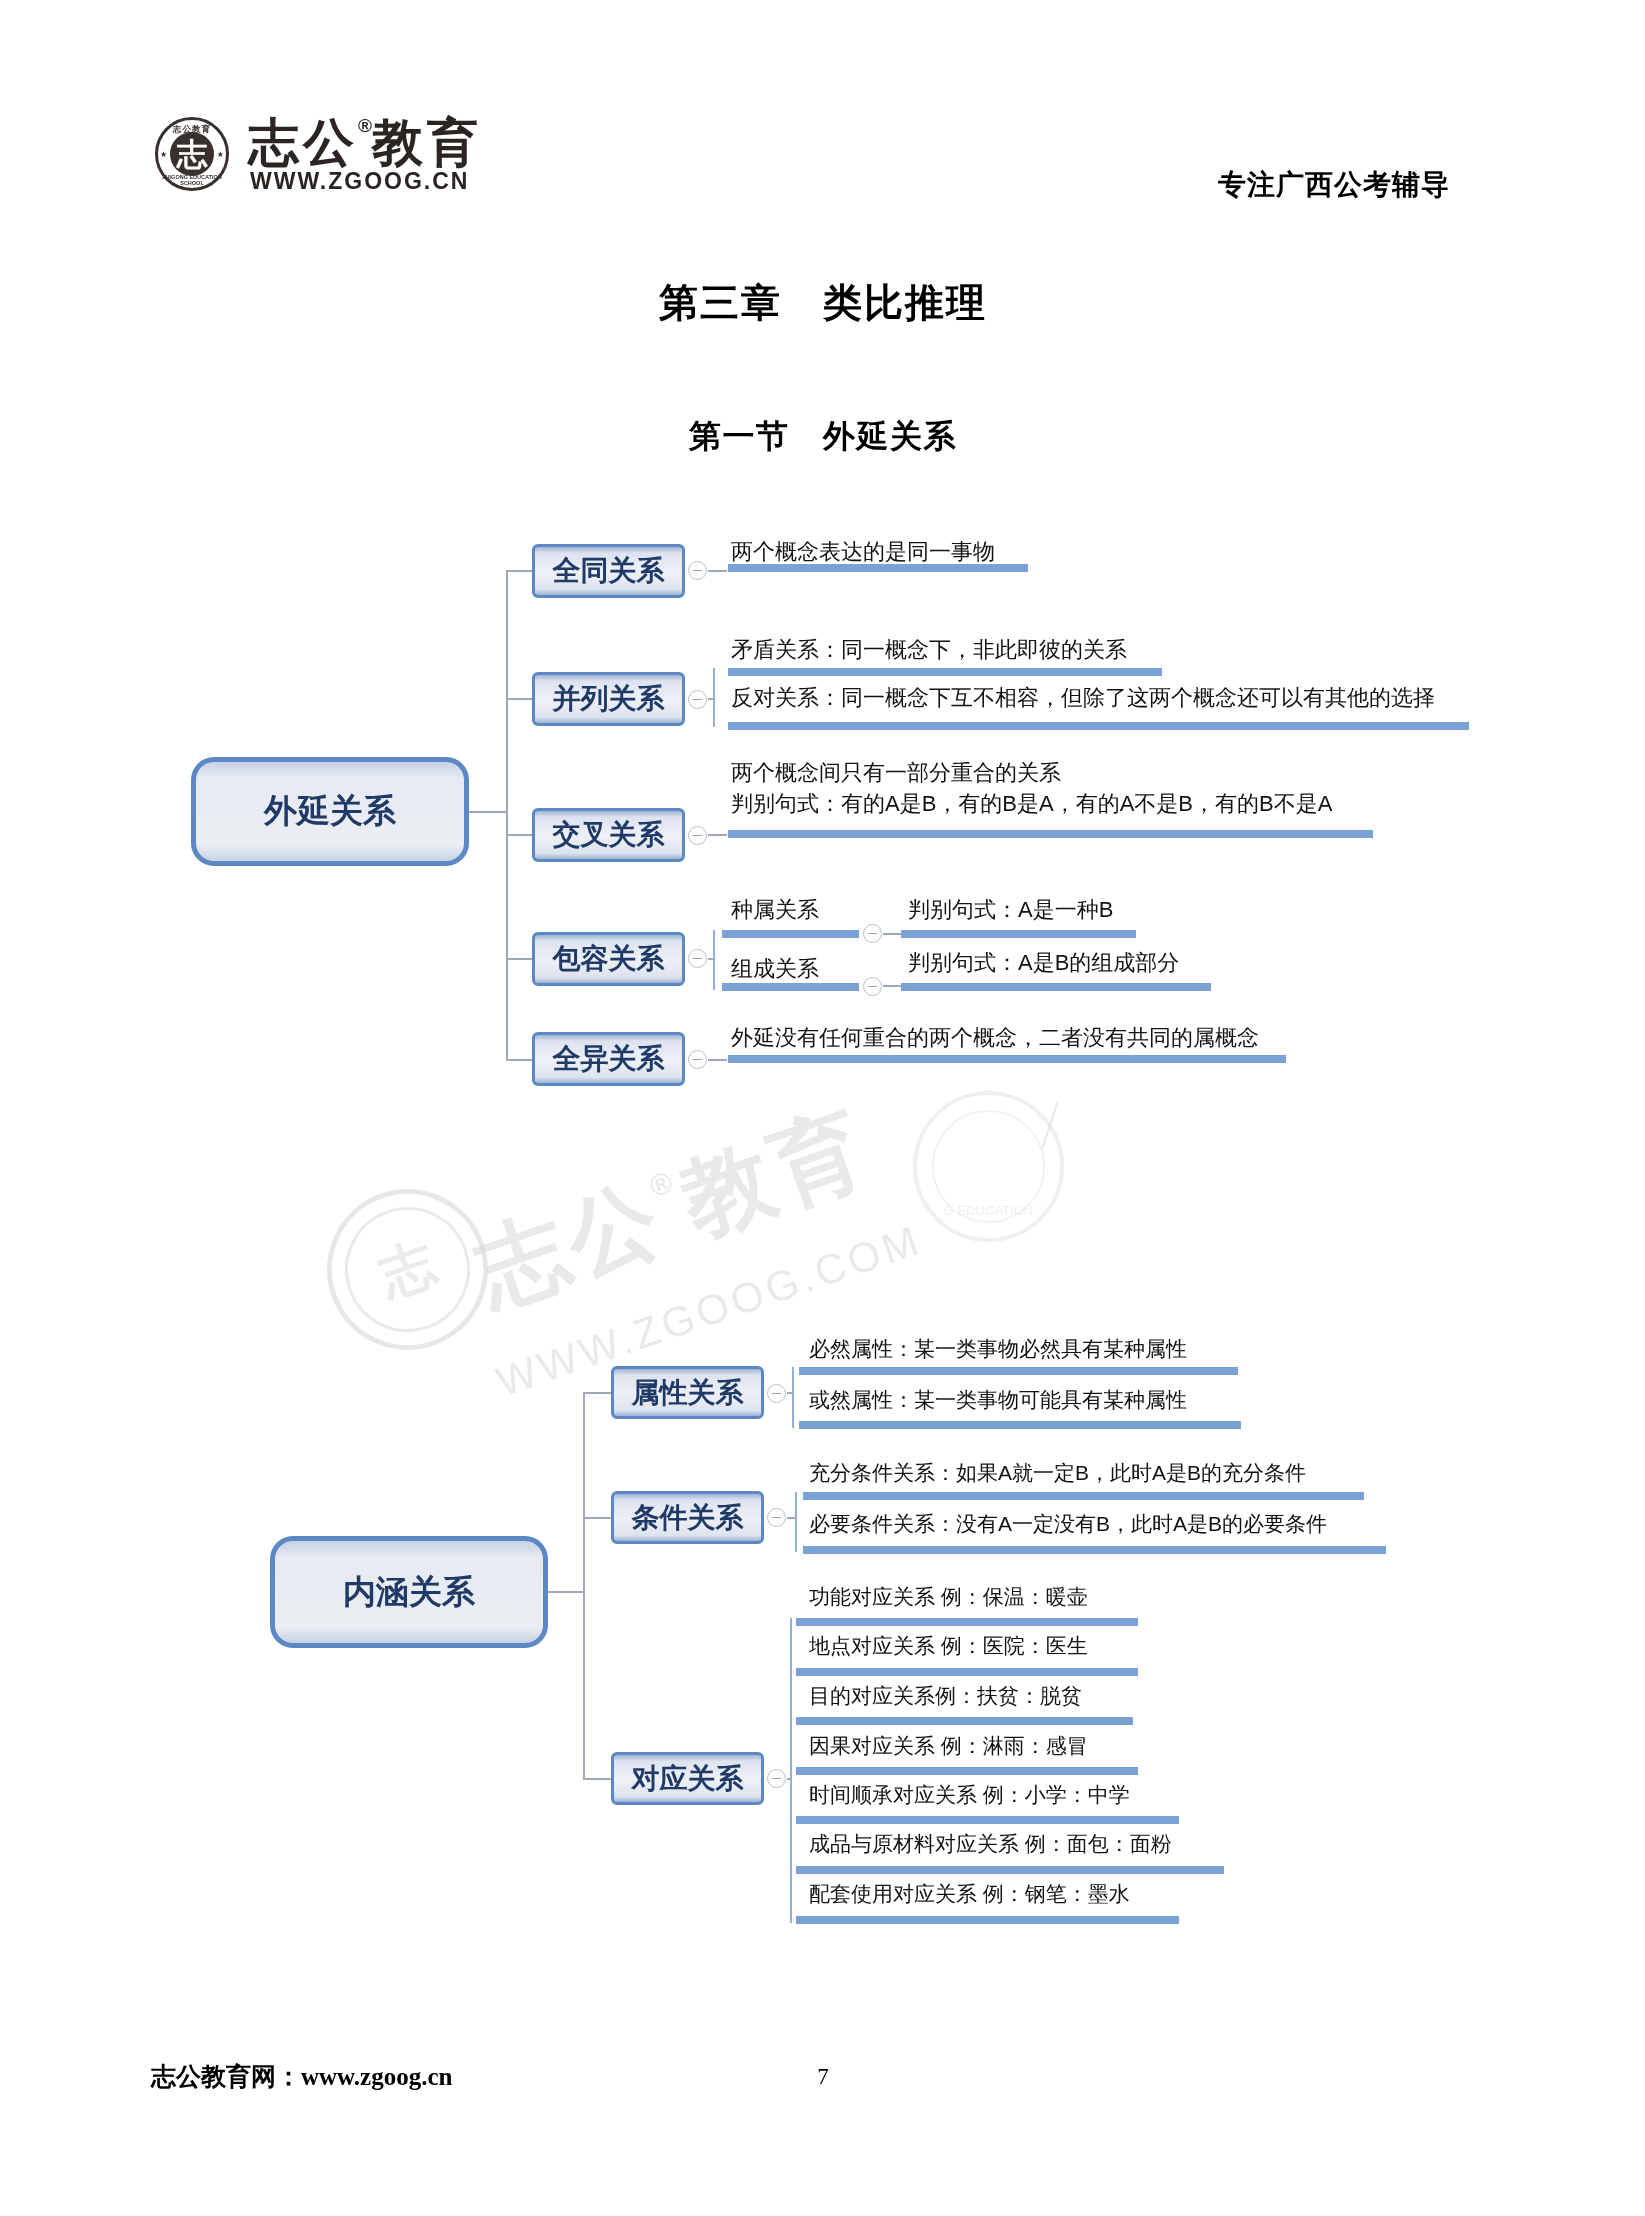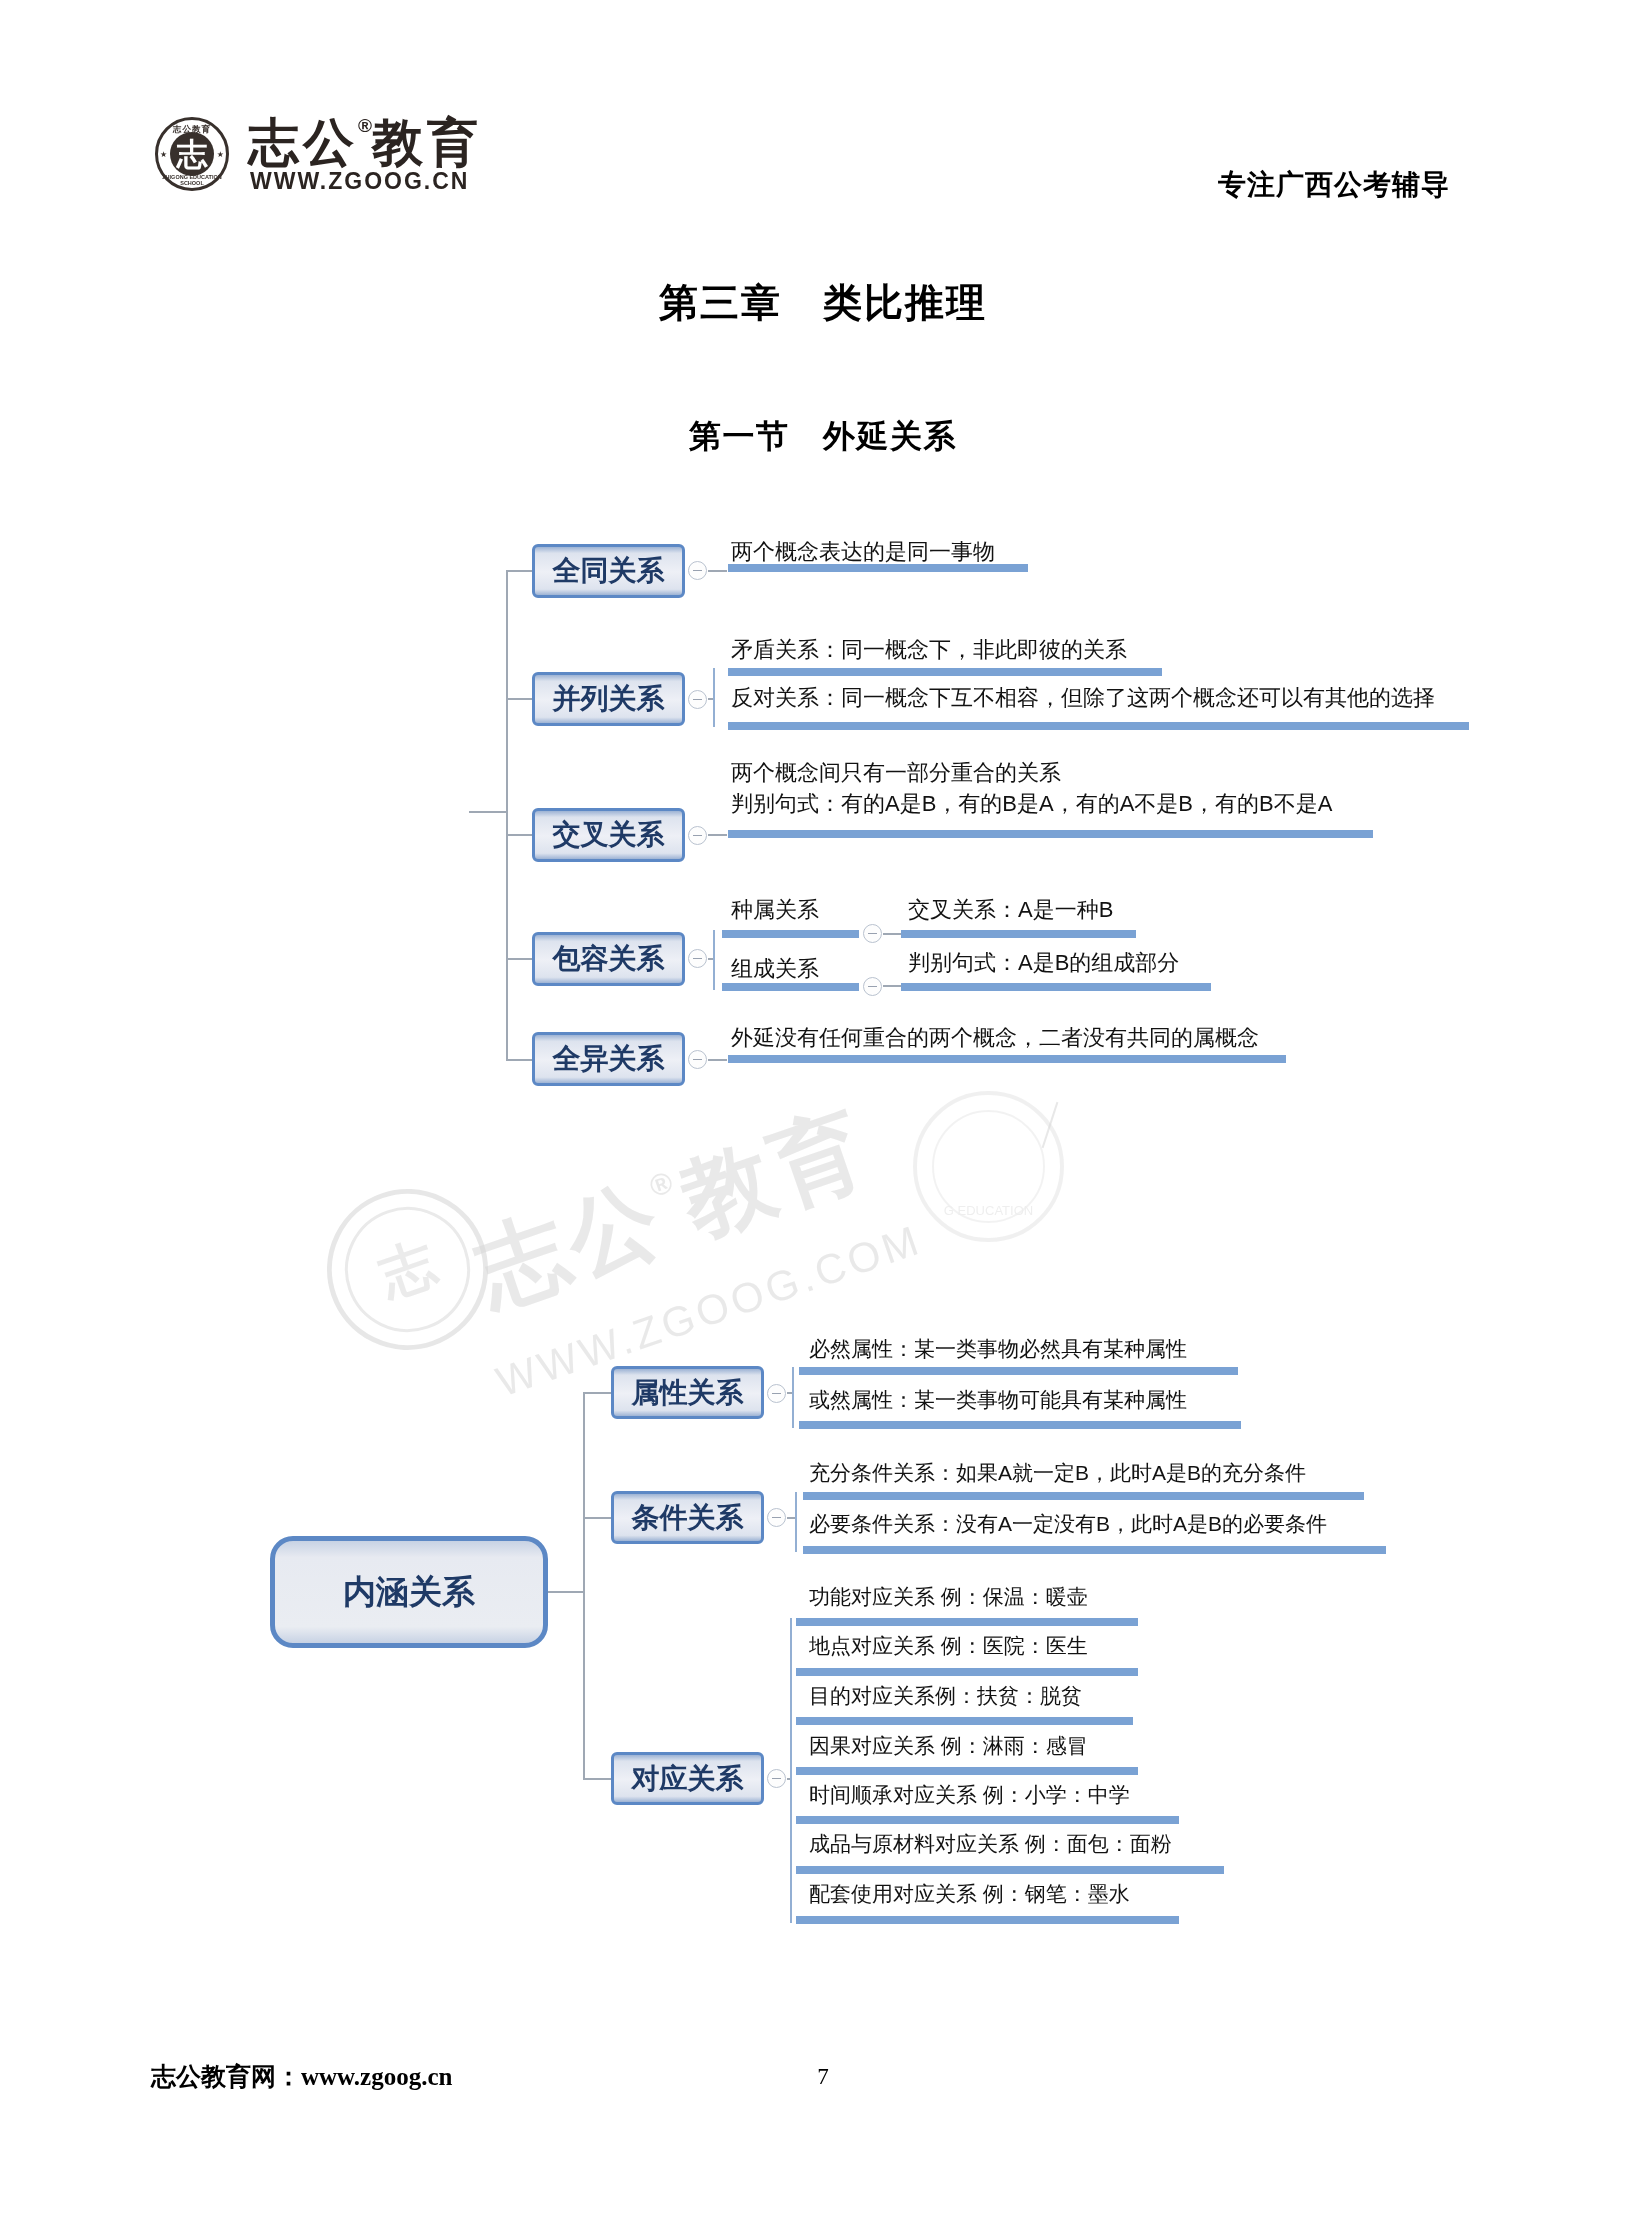--- a/index.html
+++ b/index.html
@@ -90,20 +90,21 @@
     </div>
     <div class="emblem-bottom">ZHIGONG EDUCATION SCHOOL</div>
   </div>
   <div class="brand"><span class="brand-cn">志公</span><span class="brand-reg">®</span><span class="brand-cn">教育</span></div>
   <div class="brand-url">WWW.ZGOOG.CN</div>
   <div class="tagline">专注广西公考辅导</div>
 
   <div class="h-center chapter">第三章　类比推理</div>
   <div class="h-center sec1">第一节　外延关系</div>
 
+  <div class="node root" style="left:191px; top:757px; width:278px; height:109px;">外延关系</div>
   <div class="hline" style="left:469px; top:811px; width:39px;"></div>
   <div class="vline" style="left:506px; top:570px; height:491px;"></div>
   <div class="hline" style="left:506px; top:570px; width:27px;"></div>
   <div class="hline" style="left:506px; top:698px; width:27px;"></div>
   <div class="hline" style="left:506px; top:834px; width:27px;"></div>
   <div class="hline" style="left:506px; top:958px; width:27px;"></div>
   <div class="hline" style="left:506px; top:1059px; width:27px;"></div>
 
   <div class="node branch" style="left:532px; top:544px; width:153px; height:54px;">全同关系</div>
   <div class="node branch" style="left:532px; top:672px; width:153px; height:54px;">并列关系</div>
@@ -133,21 +134,21 @@
   <div class="hline" style="left:708px; top:834px; width:19px;"></div>
   <div class="bar" style="left:728px; top:830px; width:645px;"></div>
 
   <div class="hline" style="left:708px; top:958px; width:6px;"></div>
   <div class="vline blue" style="left:713px; top:930px; height:60px;"></div>
   <div class="rowtext" style="left:731px; top:895px;">种属关系</div>
   <div class="bar" style="left:722px; top:930px; width:137px;"></div>
   <div class="circle" style="left:863px; top:924px;"></div>
   <div class="hline" style="left:883px; top:933px; width:18.6px;"></div>
   <div class="bar" style="left:901px; top:930px; width:235px;"></div>
-  <div class="rowtext" style="left:908px; top:895px;">交叉关系：A是一种B</div>
+  <div class="rowtext" style="left:908px; top:895px;">判别句式：A是一种B</div>
   <div class="rowtext" style="left:731px; top:948px;margin-top:6px;">组成关系</div>
   <div class="bar" style="left:722px; top:983px; width:137px;"></div>
   <div class="circle" style="left:863px; top:977px;"></div>
   <div class="hline" style="left:883px; top:985px; width:18.6px;"></div>
   <div class="bar" style="left:901px; top:983px; width:310px;"></div>
   <div class="rowtext" style="left:908px; top:948px;">判别句式：A是B的组成部分</div>
 
   <div class="rowtext" style="left:731px; top:1023px;">外延没有任何重合的两个概念，二者没有共同的属概念</div>
   <div class="hline" style="left:708px; top:1059px; width:19px;"></div>
   <div class="bar" style="left:728px; top:1055px; width:558px;"></div>

